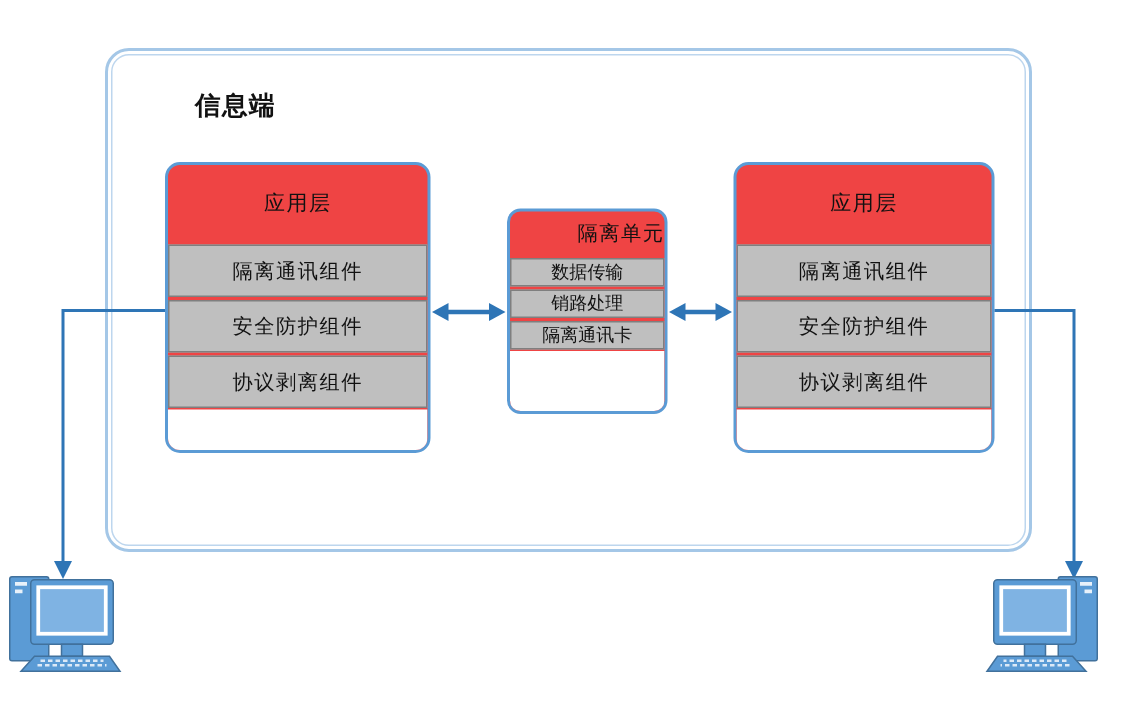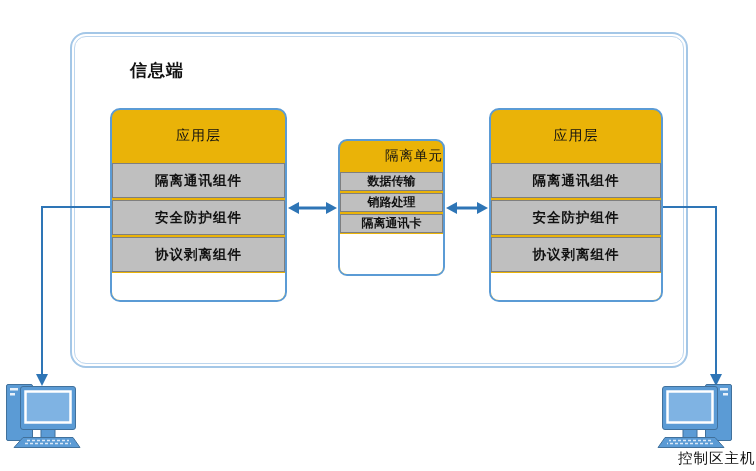--- a/index.html
+++ b/index.html
@@ -16,32 +16,32 @@
     content:"";position:absolute;inset:2px;border:1px solid #bdd6ee;border-radius:12px;
   }
   .side-title{
     position:absolute;top:60px;width:130px;height:22px;line-height:22px;
     text-align:left;font-size:17px;font-weight:bold;letter-spacing:1px;
   }
   #title-info{left:130px;}
   #title-control{left:510px;}
   
   .stack{
-    position:absolute;background:#eab308;border:2px solid #5b9bd5;border-radius:10px;
+    position:absolute;background:#ef4444;border:2px solid #5b9bd5;border-radius:10px;
     display:flex;flex-direction:column;overflow:hidden;box-sizing:border-box;
   }
   #stack-left{left:110px;top:108px;width:177px;height:194px;}
   #stack-right{left:489px;top:108px;width:174px;height:194px;}
   .stack-header{
     flex:0 0 52px;display:flex;align-items:center;justify-content:center;
     font-size:14px;letter-spacing:1px;
   }
   .stack-row{
     flex:0 0 33px;margin:1px 0;background:#bfbfbf;border:1px solid #7f7f7f;
-    display:flex;align-items:center;justify-content:center;font-size:13.5px;letter-spacing:1px;font-weight:bold;
+    display:flex;align-items:center;justify-content:center;font-size:13.5px;letter-spacing:1px;
   }
   .stack-footer{flex:1;background:#fff;}
   
   #unit{left:338px;top:139px;width:107px;height:137px;border-radius:9px;}
   #unit .stack-header{flex:0 0 30px;font-size:13.5px;padding-left:45px;}
   #unit .stack-row{flex:0 0 17px;font-size:12px;letter-spacing:0;}
   
   .overlay{position:absolute;left:0;top:0;pointer-events:none;}
   
   .pc{position:absolute;width:78px;height:66px;}
@@ -124,15 +124,14 @@
     <rect x="2.5" y="1.5" width="26" height="56" rx="1.5" fill="#5b9bd5" stroke="#41719c"></rect>
     <rect x="6" y="5" width="8" height="2.5" fill="#e8f1fa"></rect>
     <rect x="6" y="10" width="5" height="2.5" fill="#e8f1fa"></rect>
     <rect x="16.5" y="3.5" width="55" height="43" rx="2.5" fill="#5b9bd5" stroke="#41719c"></rect>
     <rect x="21.5" y="8.5" width="45" height="31" fill="#7fb3e3" stroke="#ffffff" stroke-width="2.5"></rect>
     <rect x="37" y="46.5" width="14" height="8" fill="#5b9bd5" stroke="#41719c"></rect>
     <polygon points="19,54.5 69,54.5 76,64.5 10,64.5" fill="#5b9bd5" stroke="#41719c"></polygon>
     <path d="M23 57.5 H65 M21 60.5 H67" stroke="#dce9f7" stroke-width="1.6" stroke-dasharray="3 2" fill="none"></path>
   </svg>
 
-  <div class="host-label" id="label-control">控制区主机</div>
 
 </div>
 
 </body></html>

